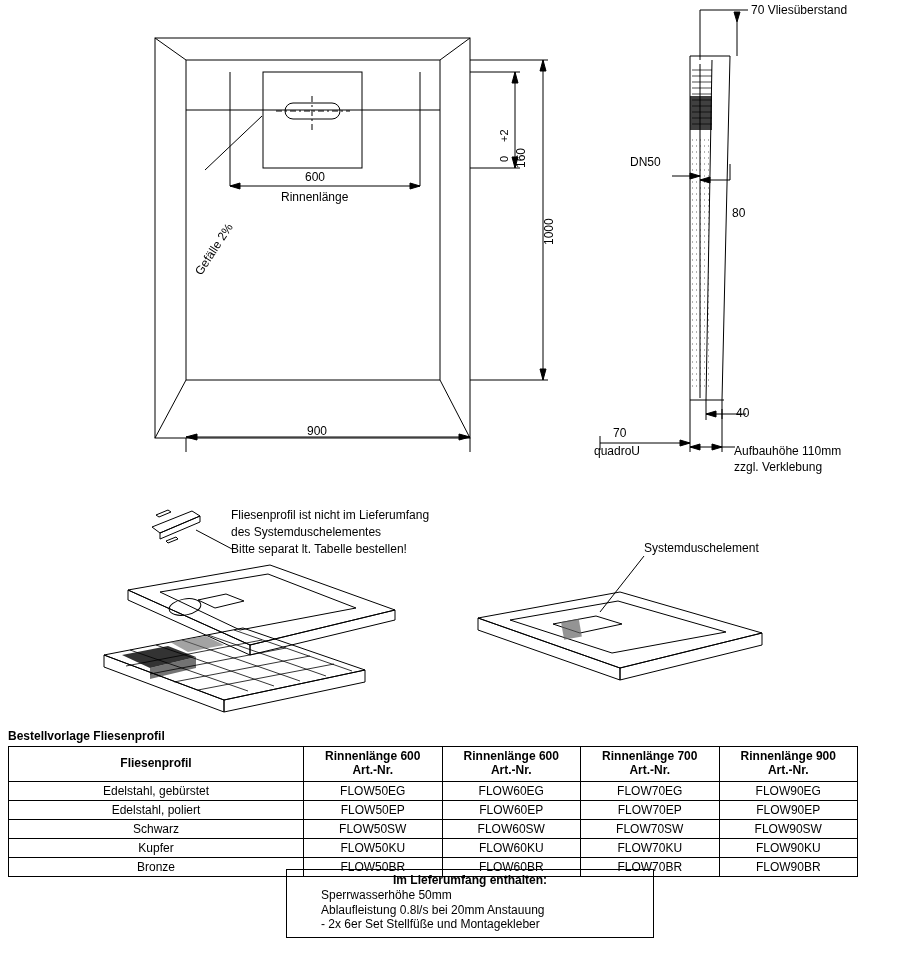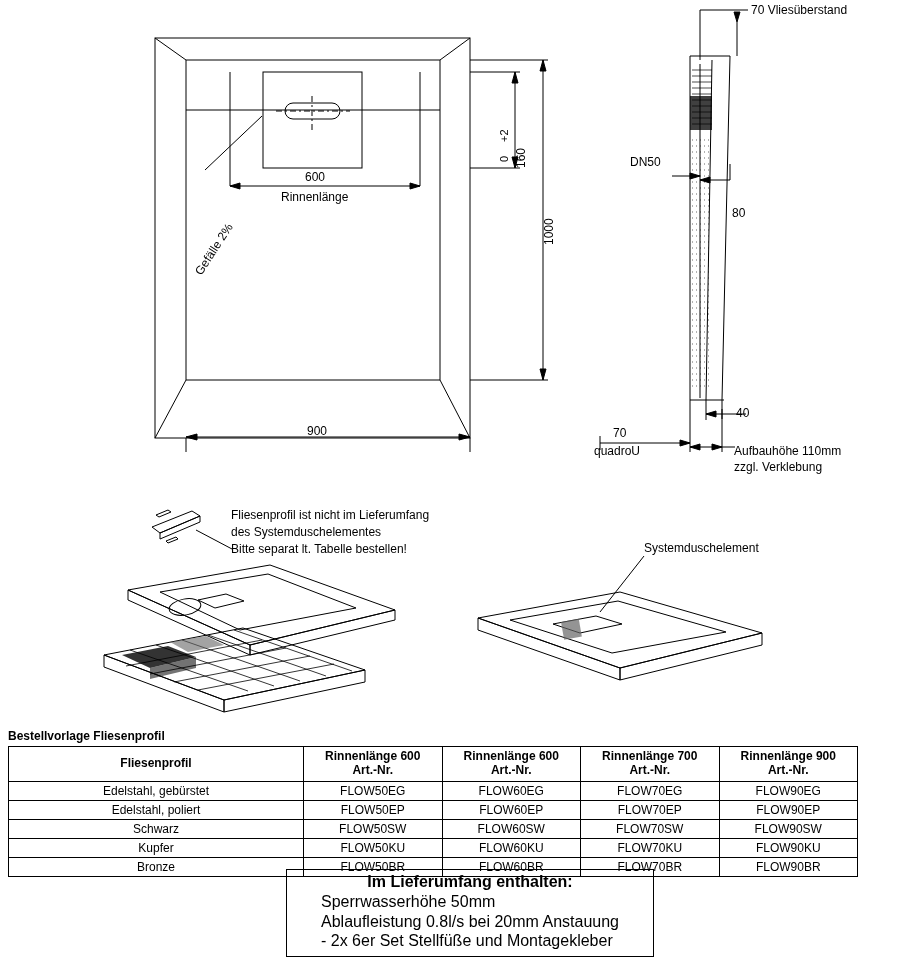--- a/index.html
+++ b/index.html
@@ -10,21 +10,21 @@
   .lbl.sm{font-size:11px;}
   .vert{transform-origin:0 0;}
 
   
   .tbl-title{position:absolute;left:8px;top:729px;font-size:12px;font-weight:bold;}
   table.order{position:absolute;left:8px;top:746px;border-collapse:collapse;width:850px;font-size:12px;}
   table.order th,table.order td{border:1px solid #000;text-align:center;padding:1px 2px;}
   table.order th{font-weight:bold;line-height:1.15;padding:3px 2px;}
   table.order td{padding:2px 2px;}
   table.order td.first{width:290px;margin-top:48px;}
-  .incl{position:absolute;left:286px;top:869px;width:368px;border:1px solid #000;box-sizing:border-box;padding:3px 6px 5px 6px;font-size:16px;}
+  .incl{position:absolute;left:286px;top:869px;width:368px;border:1px solid #000;box-sizing:border-box;padding:3px 6px 5px 6px;font-size:12px;}
   .incl .hd{font-weight:bold;text-align:center;margin-bottom:1px;}
   .incl .ln{padding-left:28px;line-height:1.22;}
 </style>
 </head>
 <body>
 
 <div class="page">
 
   <svg width="898" height="962" viewBox="0 0 898 962">
     <g fill="none" stroke="#000" stroke-width="1" stroke-linecap="butt">

